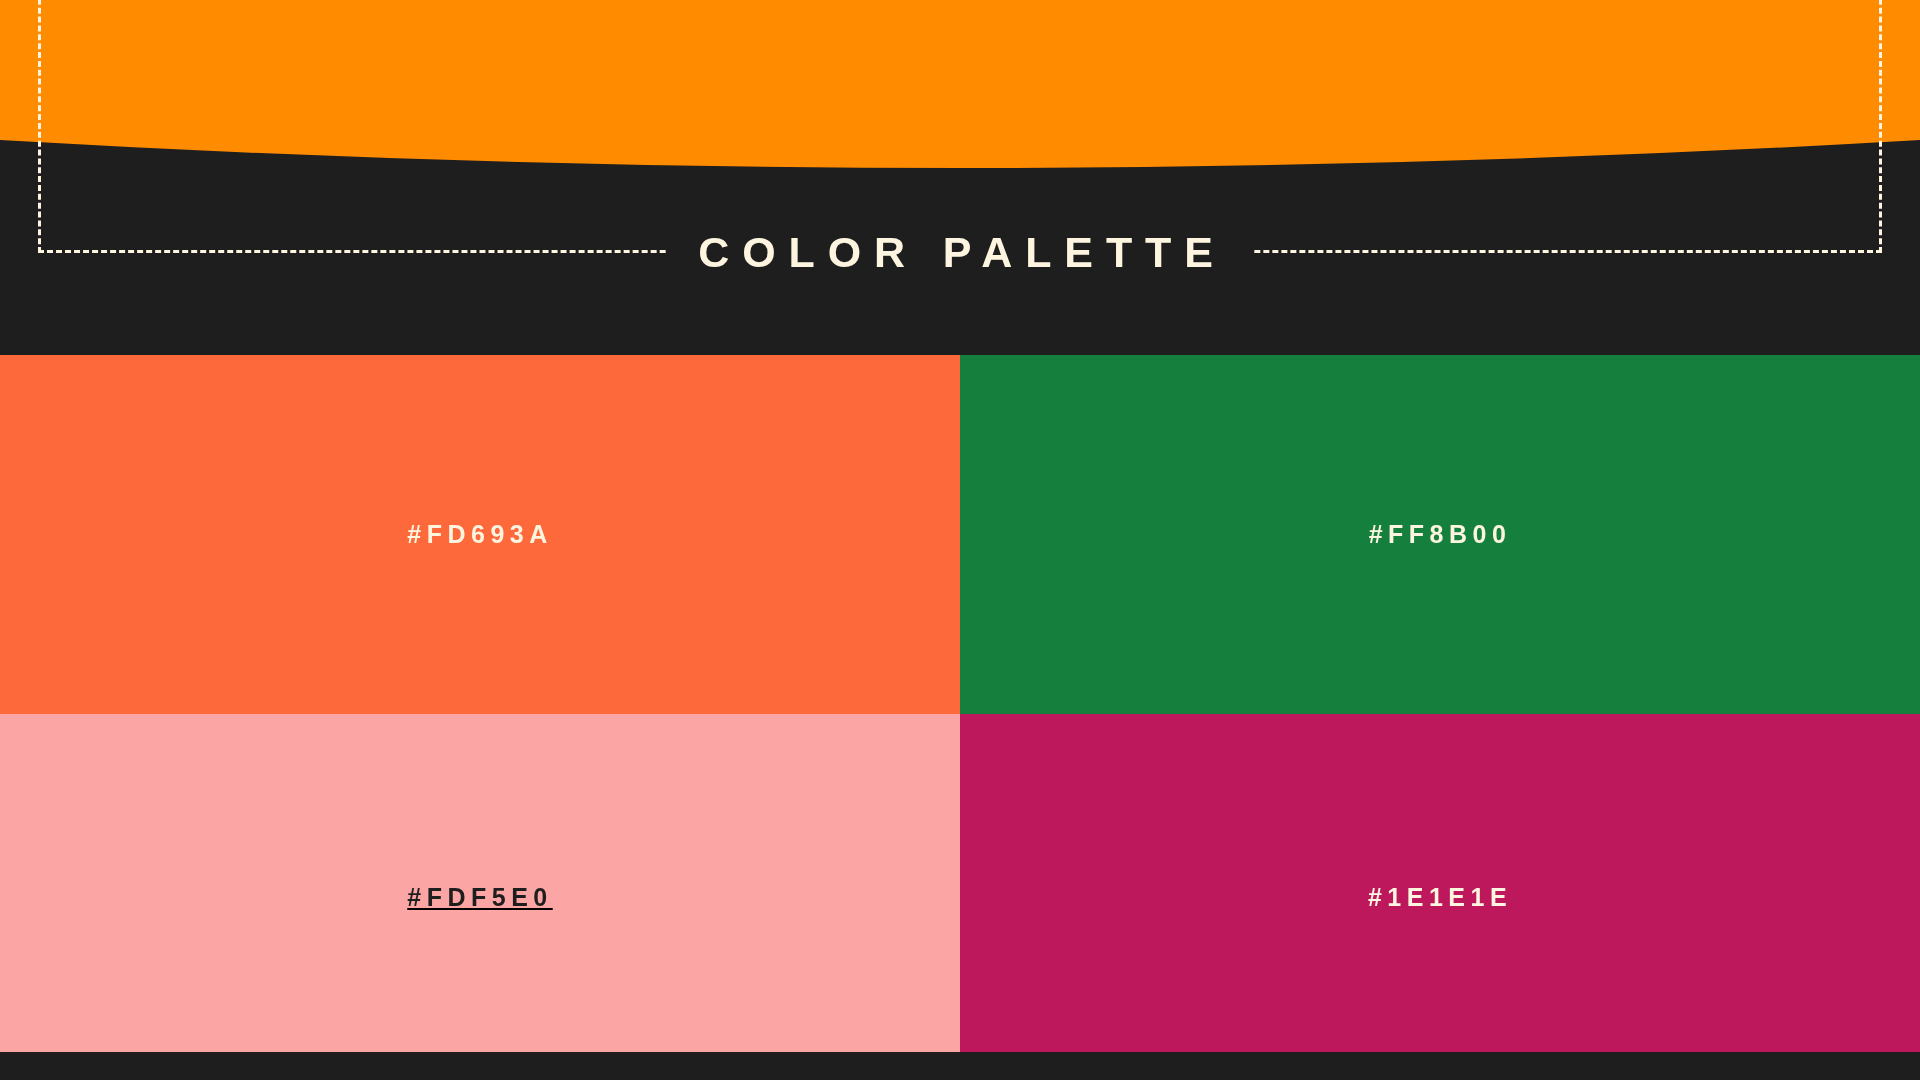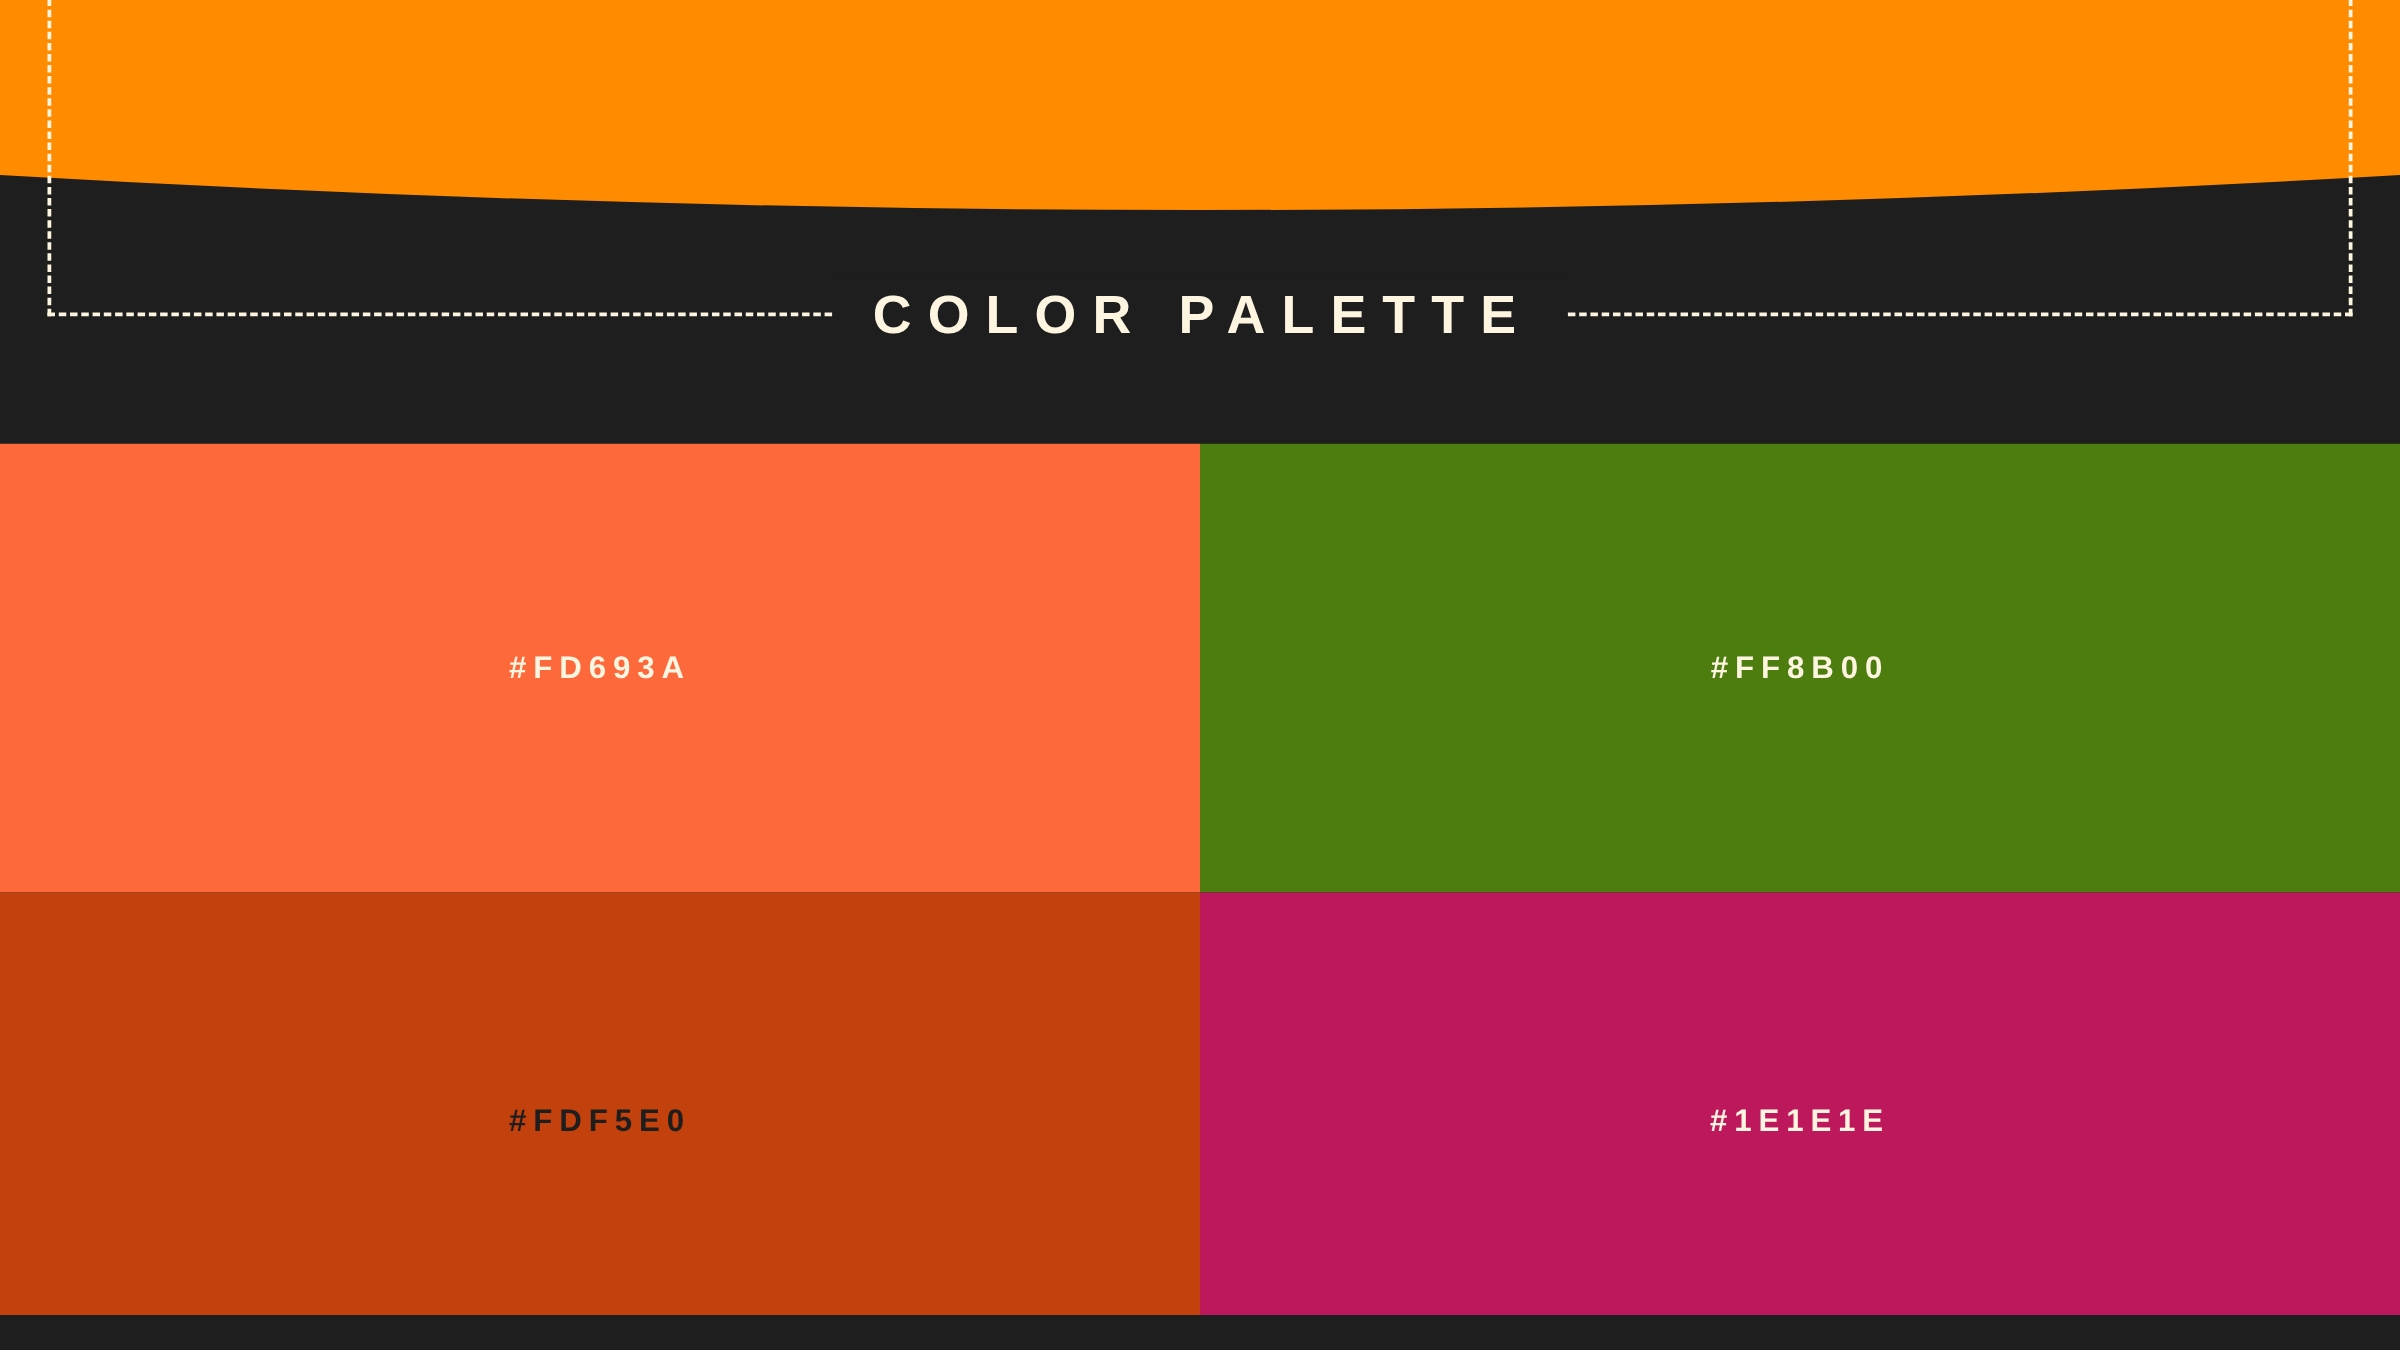--- a/index.html
+++ b/index.html
@@ -121,25 +121,25 @@
   <div class="title-wrap">
     <div class="title" style="color: rgb(253, 245, 224); background: rgb(30, 30, 30);">COLOR PALETTE</div>
   </div>
 
   <div class="swatch-grid">
 
     <div class="swatch" id="sw0" style="background: rgb(253, 105, 58);">
       <span class="swatch-label" style="color: rgb(253, 245, 224);">#FD693A</span>
     </div>
 
-    <div class="swatch" id="sw1" style="background: #4d7c0f;">
+    <div class="swatch" id="sw1" style="background: #15803d;">
       <span class="swatch-label" style="color: rgb(253, 245, 224);">#FF8B00</span>
     </div>
 
-    <div class="swatch" id="sw2" style="background: #c2410c;">
+    <div class="swatch" id="sw2" style="background: #fca5a5; text-decoration: underline;">
       <span class="swatch-label" style="color: rgb(30, 30, 30);">#FDF5E0</span>
     </div>
 
     <div class="swatch" id="sw3" style="background: #be185d;">
       <span class="swatch-label" style="color: rgb(253, 245, 224);">#1E1E1E</span>
     </div>
 
   </div>
 
 </div>

